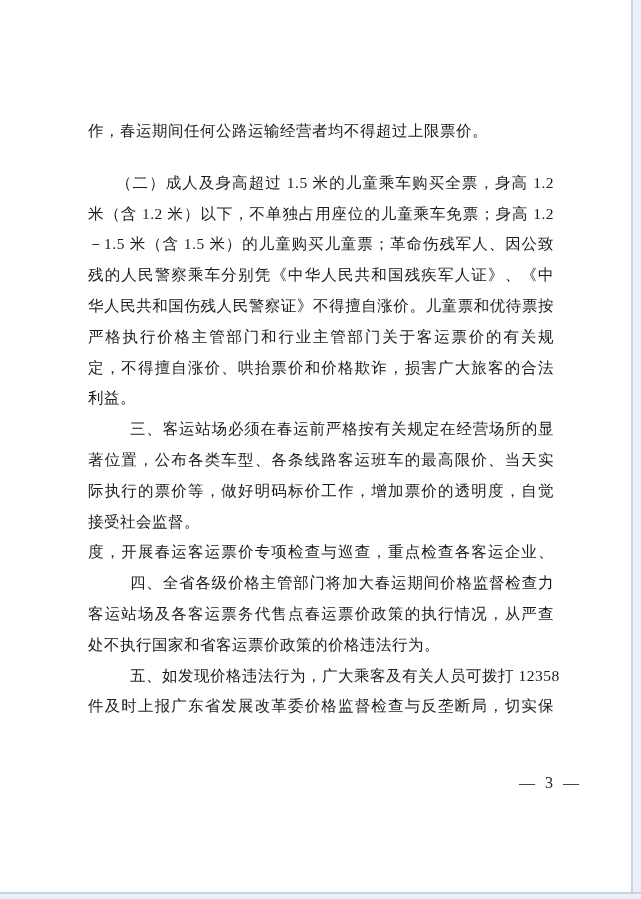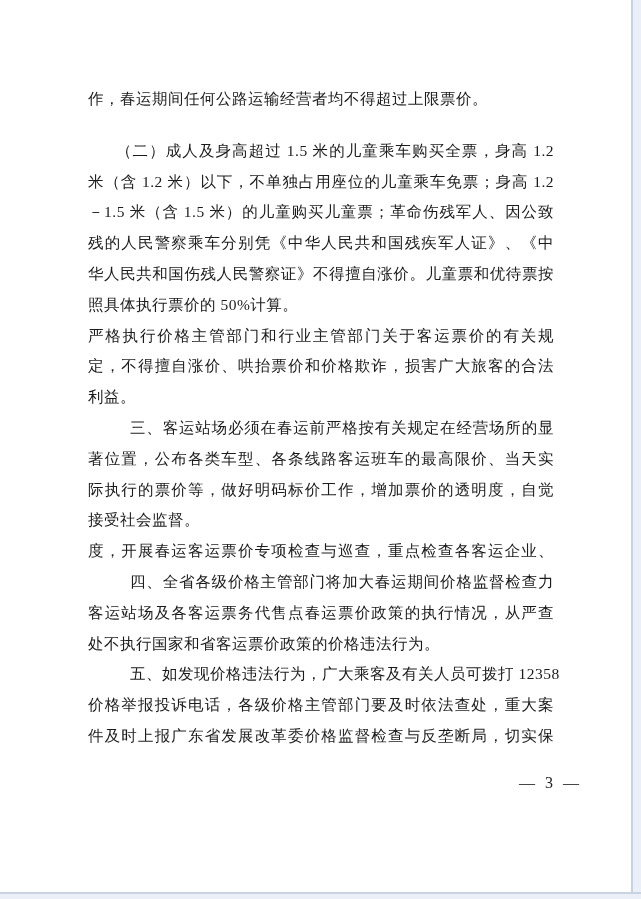--- a/index.html
+++ b/index.html
@@ -34,21 +34,21 @@
     left: 0;
     bottom: 0;
     width: 641px;
     height: 5px;
     background: #eaeff8;
     border-top: 2px solid #c9d3e2;
   }
   .content {
     position: absolute;
     left: 88px;
-    top: 84px;
+    top: 116px;
     width: 466px;
     color: #1b1b1b;
     font-size: 15.5px;
   }
   .line {
     height: 30.8px;
     line-height: 30.8px;
     white-space: nowrap;
     text-align: justify;
     text-align-last: justify;
@@ -79,34 +79,32 @@
 
 <div class="page">
 
   <div class="content">
     <div class="line end">作，春运期间任何公路运输经营者均不得超过上限票价。</div>
     <div class="line indent-paren">（二）成人及身高超过 1.5 米的儿童乘车购买全票，身高 1.2</div>
     <div class="line">米（含 1.2 米）以下，不单独占用座位的儿童乘车免票；身高 1.2</div>
     <div class="line">－1.5 米（含 1.5 米）的儿童购买儿童票；革命伤残军人、因公致</div>
     <div class="line">残的人民警察乘车分别凭《中华人民共和国残疾军人证》、《中</div>
     <div class="line">华人民共和国伤残人民警察证》不得擅自涨价。儿童票和优待票按</div>
-    <div class="line end">照具体执行票价的 50%计算。</div>
     <div class="line">严格执行价格主管部门和行业主管部门关于客运票价的有关规</div>
     <div class="line">定，不得擅自涨价、哄抬票价和价格欺诈，损害广大旅客的合法</div>
     <div class="line end">利益。</div>
     <div class="line indent">三、客运站场必须在春运前严格按有关规定在经营场所的显</div>
     <div class="line">著位置，公布各类车型、各条线路客运班车的最高限价、当天实</div>
     <div class="line">际执行的票价等，做好明码标价工作，增加票价的透明度，自觉</div>
     <div class="line end">接受社会监督。</div>
     <div class="line">度，开展春运客运票价专项检查与巡查，重点检查各客运企业、</div>
     <div class="line indent">四、全省各级价格主管部门将加大春运期间价格监督检查力</div>
     <div class="line">客运站场及各客运票务代售点春运票价政策的执行情况，从严查</div>
     <div class="line end">处不执行国家和省客运票价政策的价格违法行为。</div>
     <div class="line indent">五、如发现价格违法行为，广大乘客及有关人员可拨打 12358</div>
-    <div class="line">价格举报投诉电话，各级价格主管部门要及时依法查处，重大案</div>
     <div class="line">件及时上报广东省发展改革委价格监督检查与反垄断局，切实保</div>
   </div>
 
   <div class="page-number">— 3 —</div>
 
   <div class="scan-edge-right"></div>
   <div class="scan-edge-bottom"></div>
 
 </div>
 

